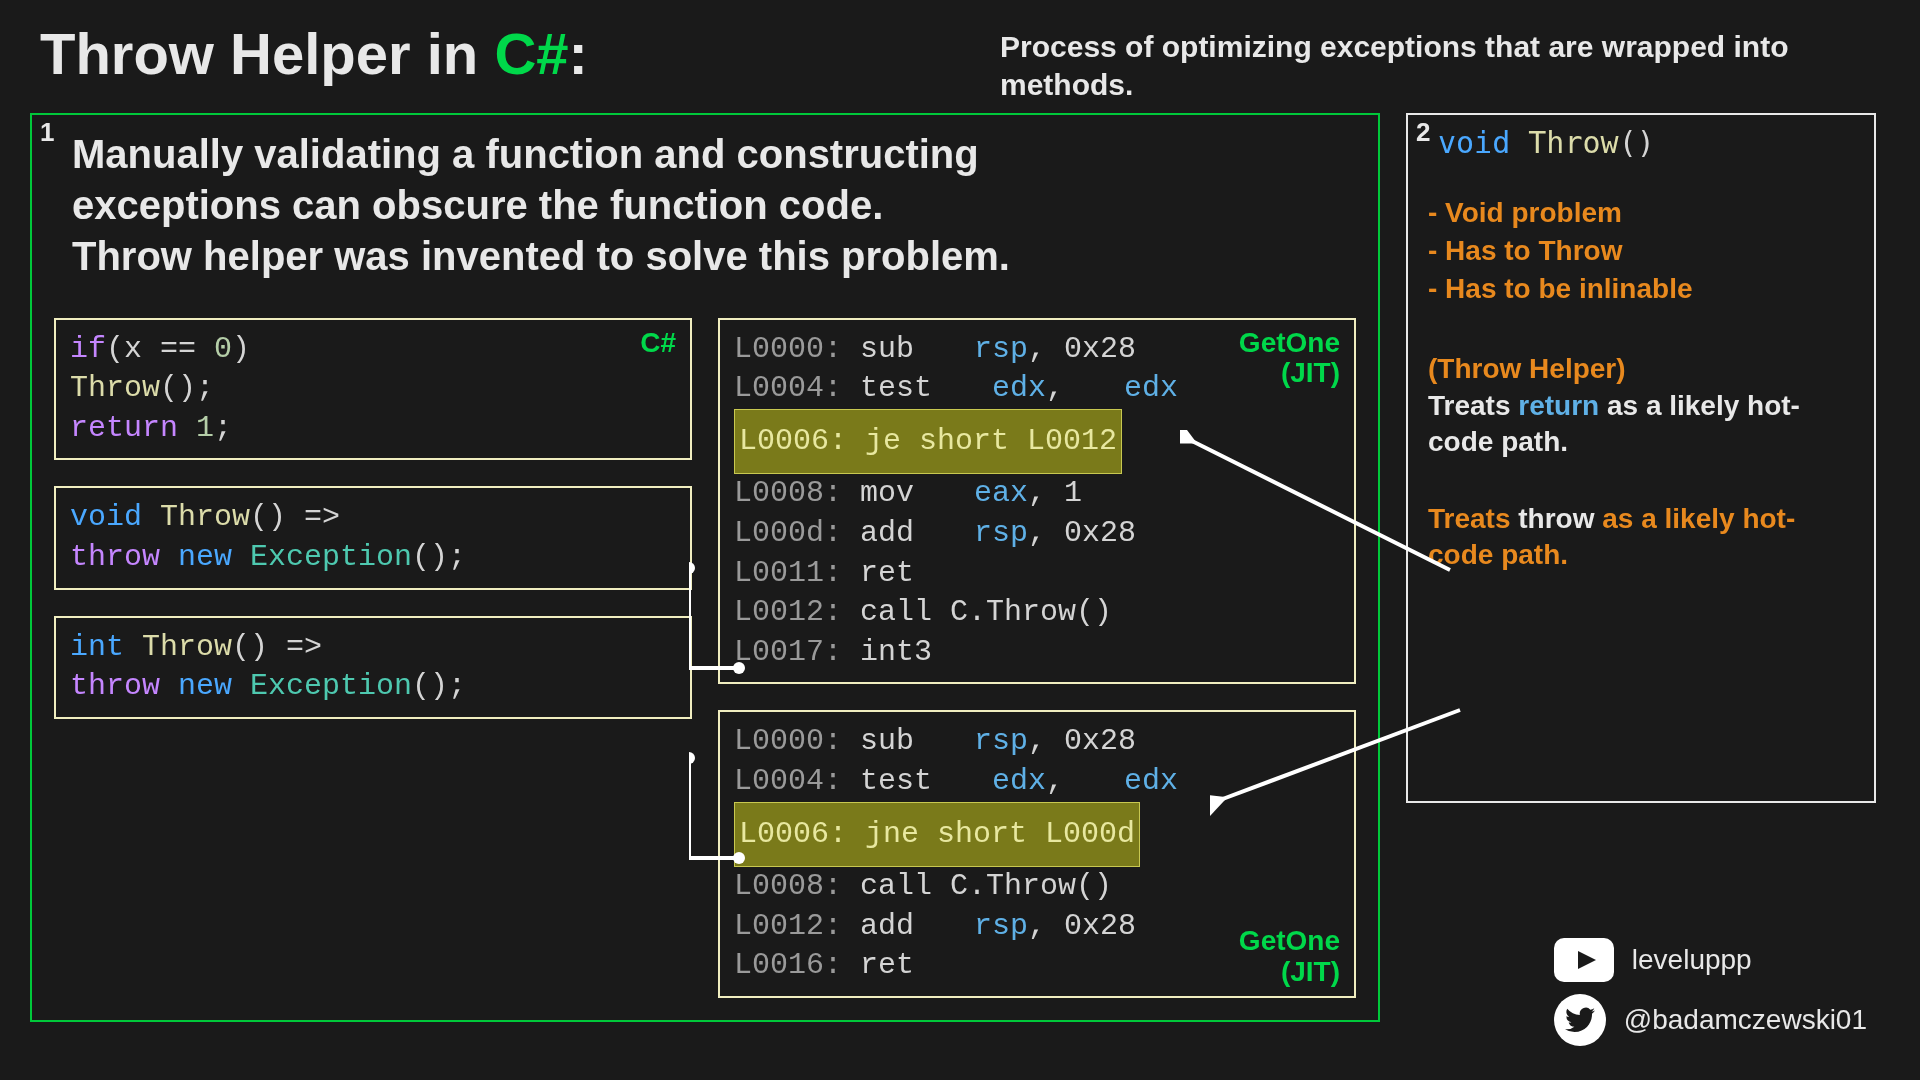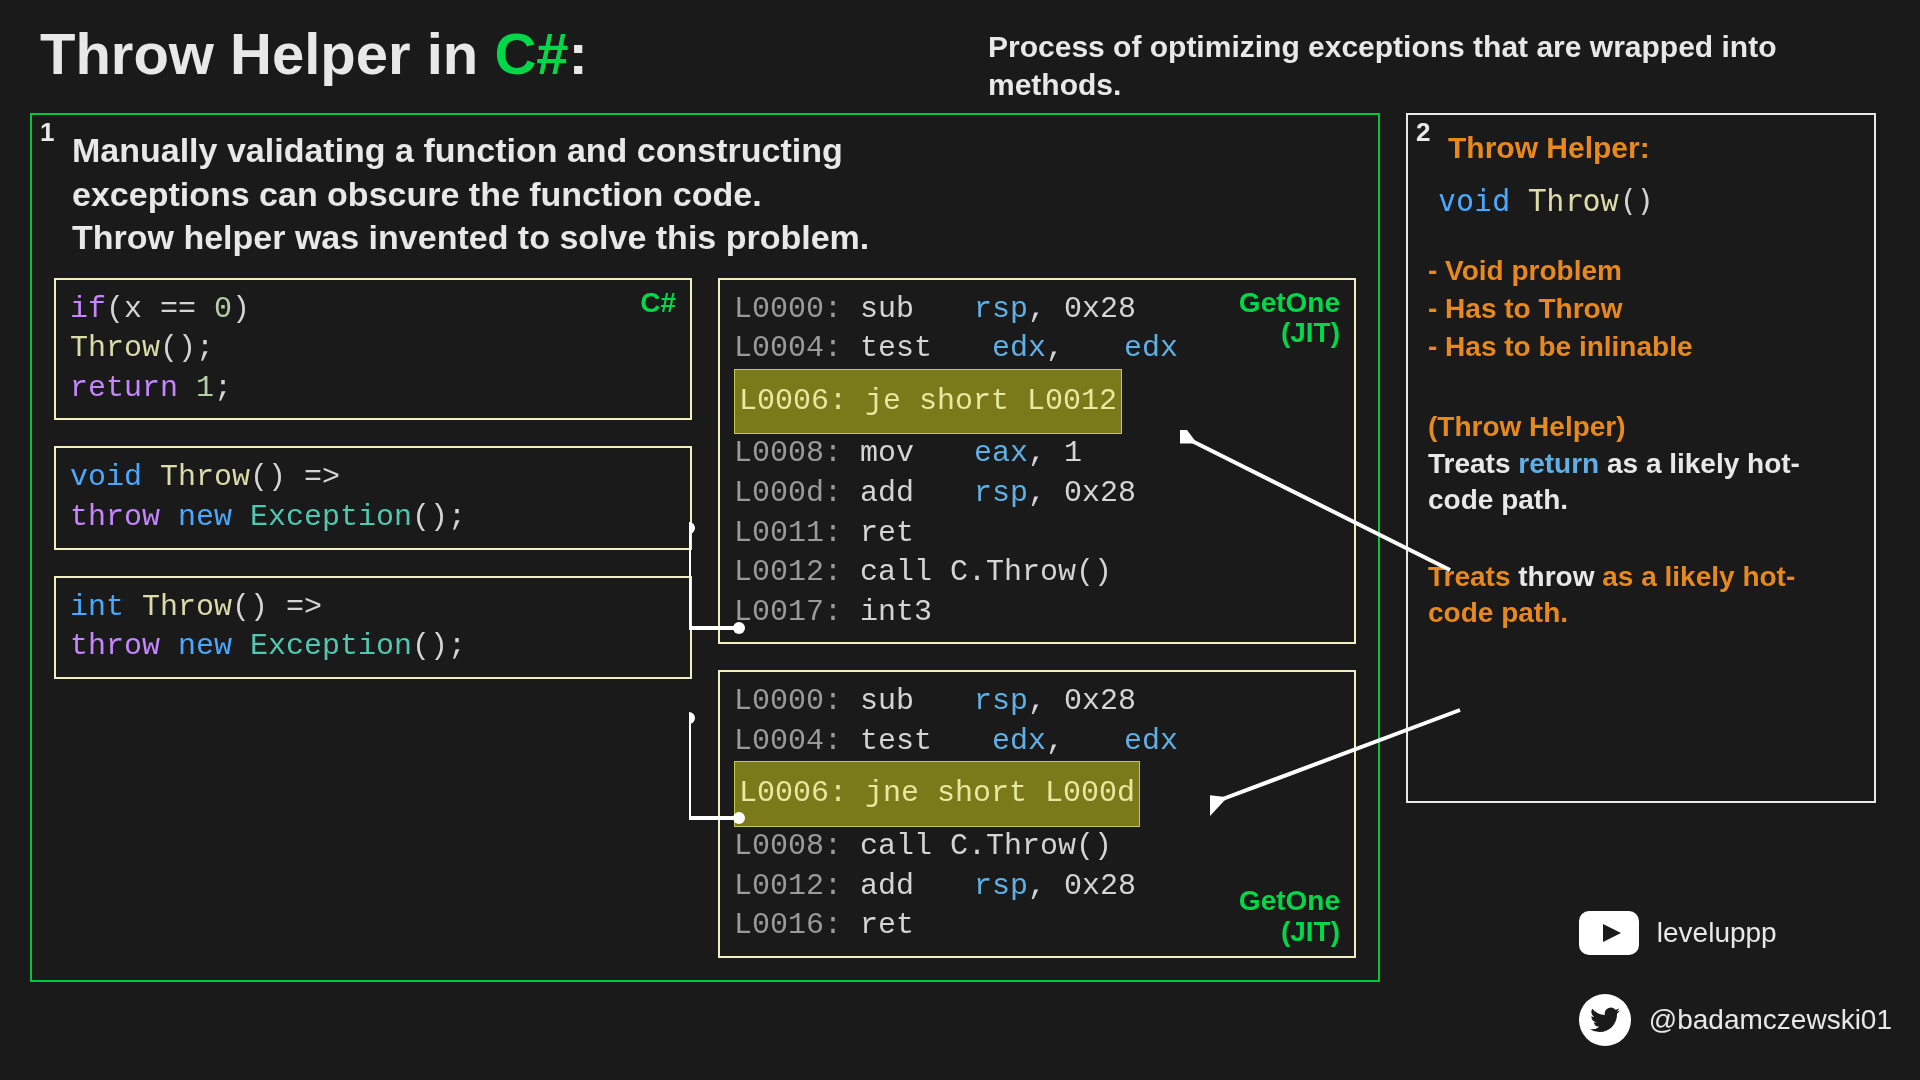--- a/index.html
+++ b/index.html
@@ -7,21 +7,21 @@
     background: #1a1a1a;
     width: 1920px;
     height: 1080px;
     font-family: 'Segoe UI', Arial, sans-serif;
     color: #e8e8e8;
     overflow: hidden;
     position: relative;
   }
   .header {
     display: flex;
-    padding: 20px 32px 10px 40px;
+    padding: 20px 20px 10px 40px;
     align-items: flex-start;
   }
   .title {
     font-size: 58px;
     font-weight: 700;
     flex: 1;
   }
   .title .green { color: #00d84a; }
   .subtitle {
     font-size: 30px;
@@ -49,25 +49,25 @@
     height: 690px;
   }
   .panel-num {
     position: absolute;
     top: 2px;
     left: 8px;
     font-size: 26px;
     font-weight: 700;
   }
   .intro {
-    font-size: 34px;
+    font-size: 40px;
     font-weight: 600;
     line-height: 1.28;
     margin-left: 18px;
-    margin-bottom: 18px;
+    margin-bottom: 35px;
   }
   .cols {
     display: flex;
     gap: 26px;
     position: relative;
   }
   .left-col { flex: 1; display: flex; flex-direction: column; gap: 26px; }
   .right-col { flex: 1; display: flex; flex-direction: column; gap: 26px; }
   .code-box {
     border: 2px solid #f0eec0;
@@ -108,24 +108,24 @@
   .right-title { color: #e8891e; font-size: 30px; font-weight: 700; margin-bottom: 18px; margin-top: 6px; }
   .right-code { font-family: 'Consolas', monospace; font-size: 30px; margin-bottom: 34px; margin-left: 10px; }
   .right-list { color: #e8891e; font-size: 28px; font-weight: 700; line-height: 1.35; margin-bottom: 44px; }
   .right-para { font-size: 28px; font-weight: 700; line-height: 1.3; margin-bottom: 40px; }
   .orange { color: #e8891e; }
   .whiteb { color: #e8e8e8; }
   .blue-word { color: #5fb0e6; }
   .socials {
     position: absolute;
     bottom: 34px;
-    right: 28px;
+    right: 53px;
     display: flex;
     flex-direction: column;
-    gap: 39px;
+    gap: 12px;
     font-size: 28px;
   }
   .social-row { display: flex; align-items: center; gap: 18px; }
   .icon-circle {
     width: 52px; height: 52px; border-radius: 50%; background: #fff;
     display: flex; align-items: center; justify-content: center;
   }
   .arrow {
     position: absolute;
     pointer-events: none;
@@ -209,21 +209,20 @@
       <svg class="arrow" style="left:635px; top:430px;" width="60" height="120">
         <path d="M0 10 L0 110 L50 110" stroke="#fff" stroke-width="4" fill="none"></path>
         <circle cx="0" cy="10" r="6" fill="#fff"></circle>
         <circle cx="50" cy="110" r="6" fill="#fff"></circle>
       </svg>
     </div>
   </div>
 
   <div class="panel-right">
     <div class="panel-num">2</div>
-    <div class="right-title" style="margin-left:20px;">Throw Helper:</div>
     <div class="right-code">
       <span class="kw-type">void</span><span class="fn"> Throw</span><span class="plain">()</span>
     </div>
     <div class="right-list">
       <div>- Void problem</div>
       <div>- Has to Throw</div>
       <div>- Has to be inlinable</div>
     </div>
     <div class="right-para">
       <span class="orange">(Throw Helper)</span><br>

